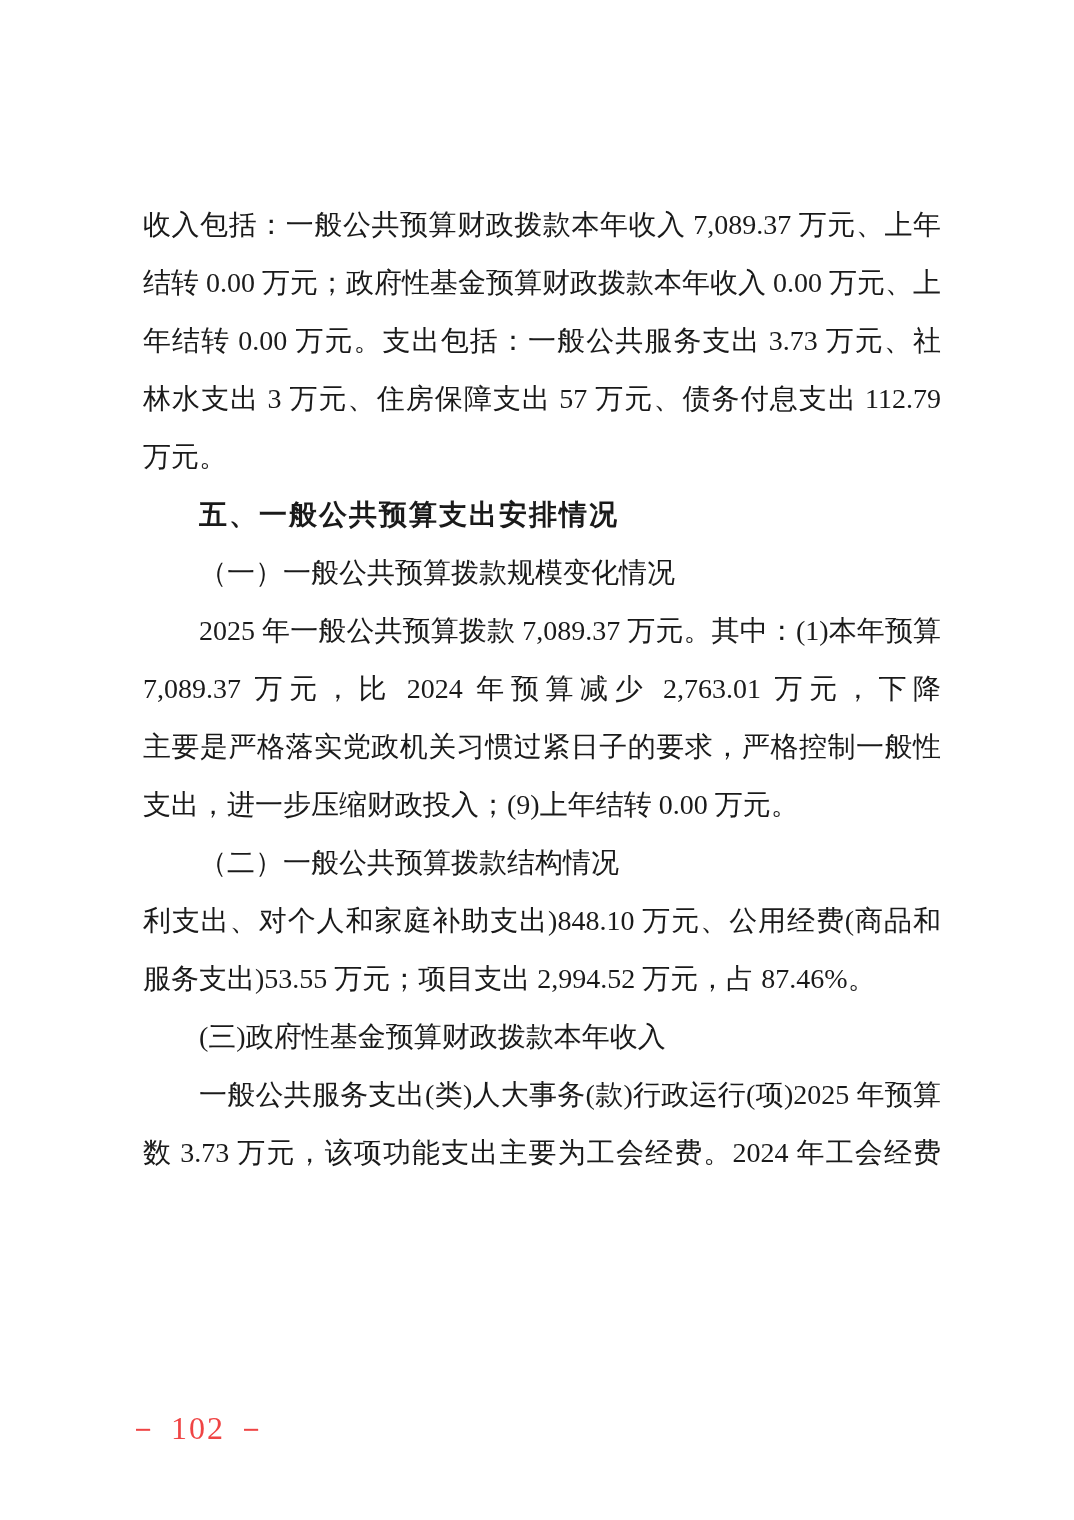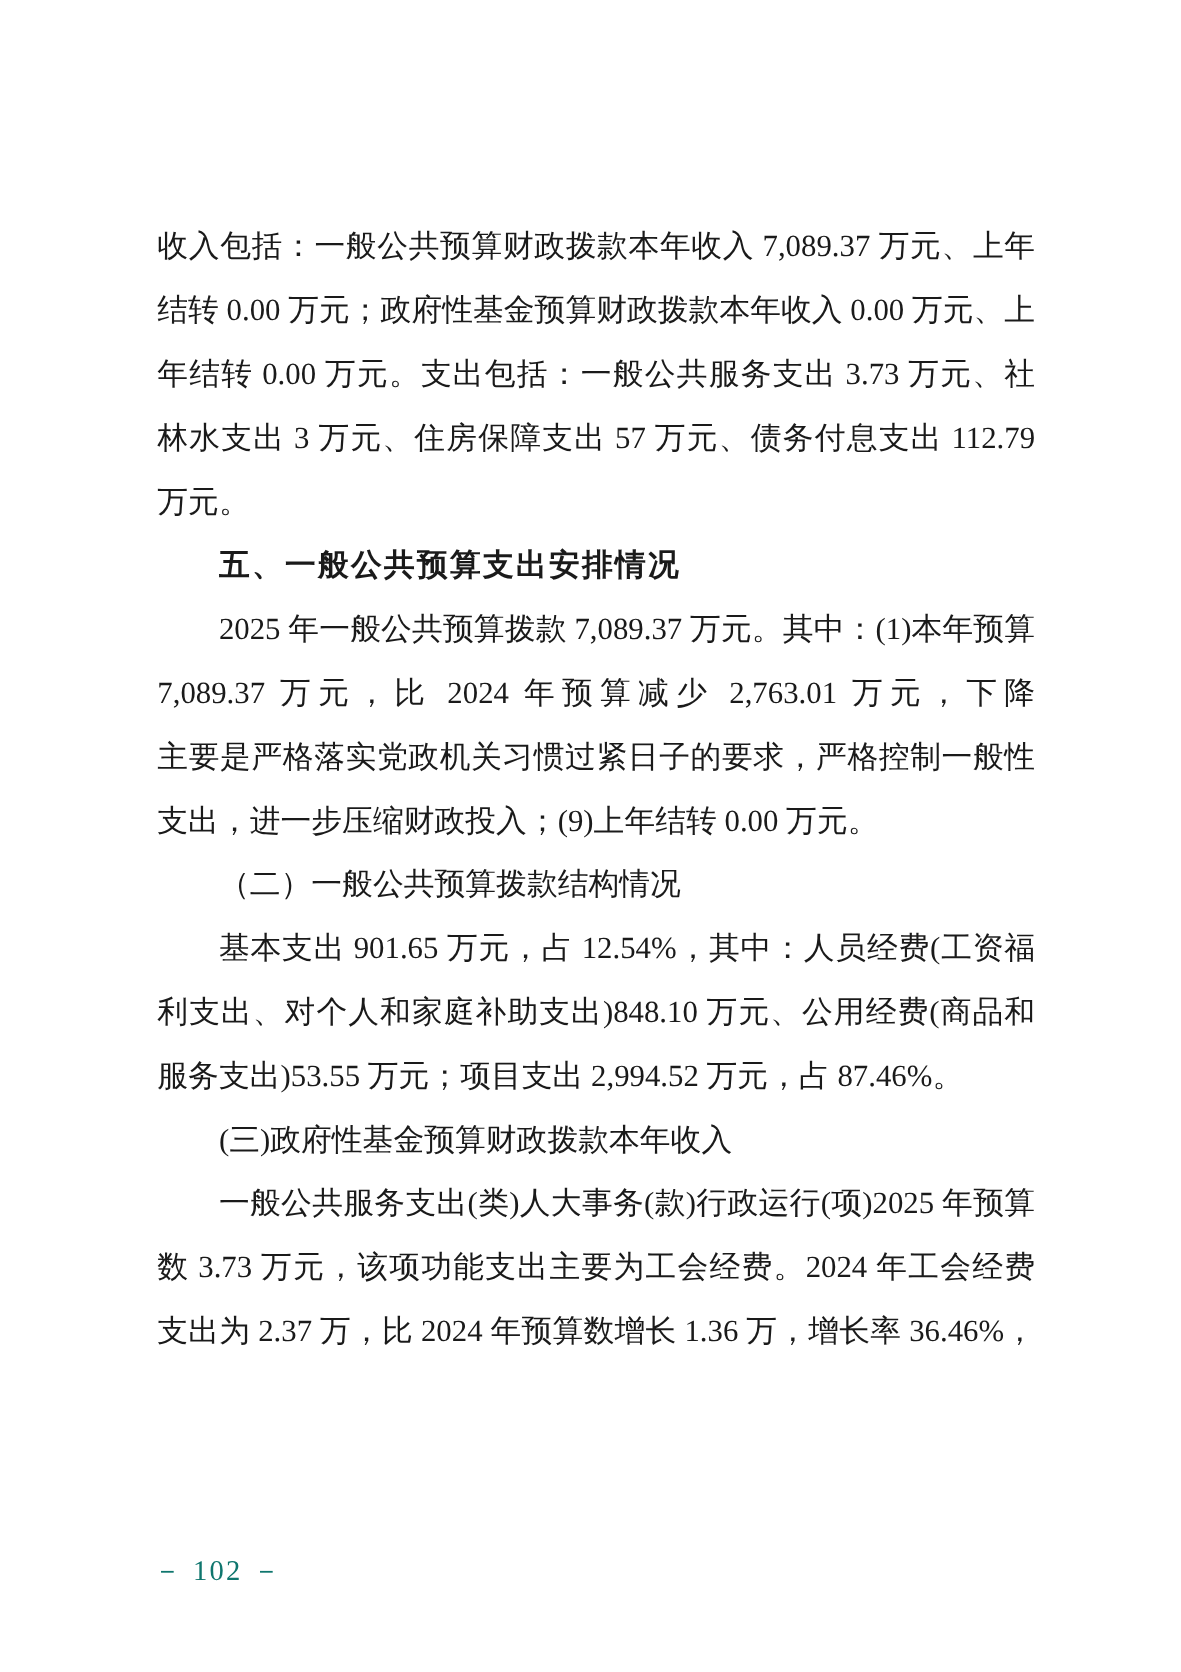--- a/index.html
+++ b/index.html
@@ -41,58 +41,57 @@
   }
   .line.indent {
     padding-left: 56px;
   }
   .line.heading {
     font-weight: bold;
     letter-spacing: 2px;
   }
   .page-number {
     position: absolute;
-    left: 139px;
+    left: 127px;
     top: 1408px;
-    font-size: 26px;
+    font-size: 32px;
     line-height: 40px;
-    color: #0f766e;
+    color: #ef4444;
     letter-spacing: 2px;
   }
 </style>
 </head>
 <body>
 
 <div class="page">
 
   <div class="text-block">
 
     <div class="line justify">收入包括：一般公共预算财政拨款本年收入 7,089.37 万元、上年</div>
     <div class="line justify">结转 0.00 万元；政府性基金预算财政拨款本年收入 0.00 万元、上</div>
     <div class="line justify">年结转 0.00 万元。支出包括：一般公共服务支出 3.73 万元、社</div>
     <div class="line justify">林水支出 3 万元、住房保障支出 57 万元、债务付息支出 112.79</div>
     <div class="line">万元。</div>
 
     <div class="line heading indent">五、一般公共预算支出安排情况</div>
 
+    <div class="line indent">（一）一般公共预算拨款规模变化情况</div>
 
     <div class="line justify indent">2025 年一般公共预算拨款 7,089.37 万元。其中：(1)本年预算</div>
     <div class="line justify">7,089.37 万元，比 2024 年预算减少 2,763.01 万元，下降 28.04%，</div>
     <div class="line justify">主要是严格落实党政机关习惯过紧日子的要求，严格控制一般性</div>
     <div class="line">支出，进一步压缩财政投入；(9)上年结转 0.00 万元。</div>
 
     <div class="line indent">（二）一般公共预算拨款结构情况</div>
 
-    <div class="line justify indent">基本支出 901.65 万元，占 12.54%，其中：人员经费(工资福</div>
     <div class="line justify">利支出、对个人和家庭补助支出)848.10 万元、公用经费(商品和</div>
     <div class="line">服务支出)53.55 万元；项目支出 2,994.52 万元，占 87.46%。</div>
 
     <div class="line indent">(三)政府性基金预算财政拨款本年收入</div>
 
     <div class="line justify indent">一般公共服务支出(类)人大事务(款)行政运行(项)2025 年预算</div>
     <div class="line justify">数 3.73 万元，该项功能支出主要为工会经费。2024 年工会经费</div>
-    <div class="line justify">支出为 2.37 万，比 2024 年预算数增长 1.36 万，增长率 36.46%，</div>
 
   </div>
 
   <div class="page-number">－ 102 －</div>
 
 </div>
 
 </body></html>

